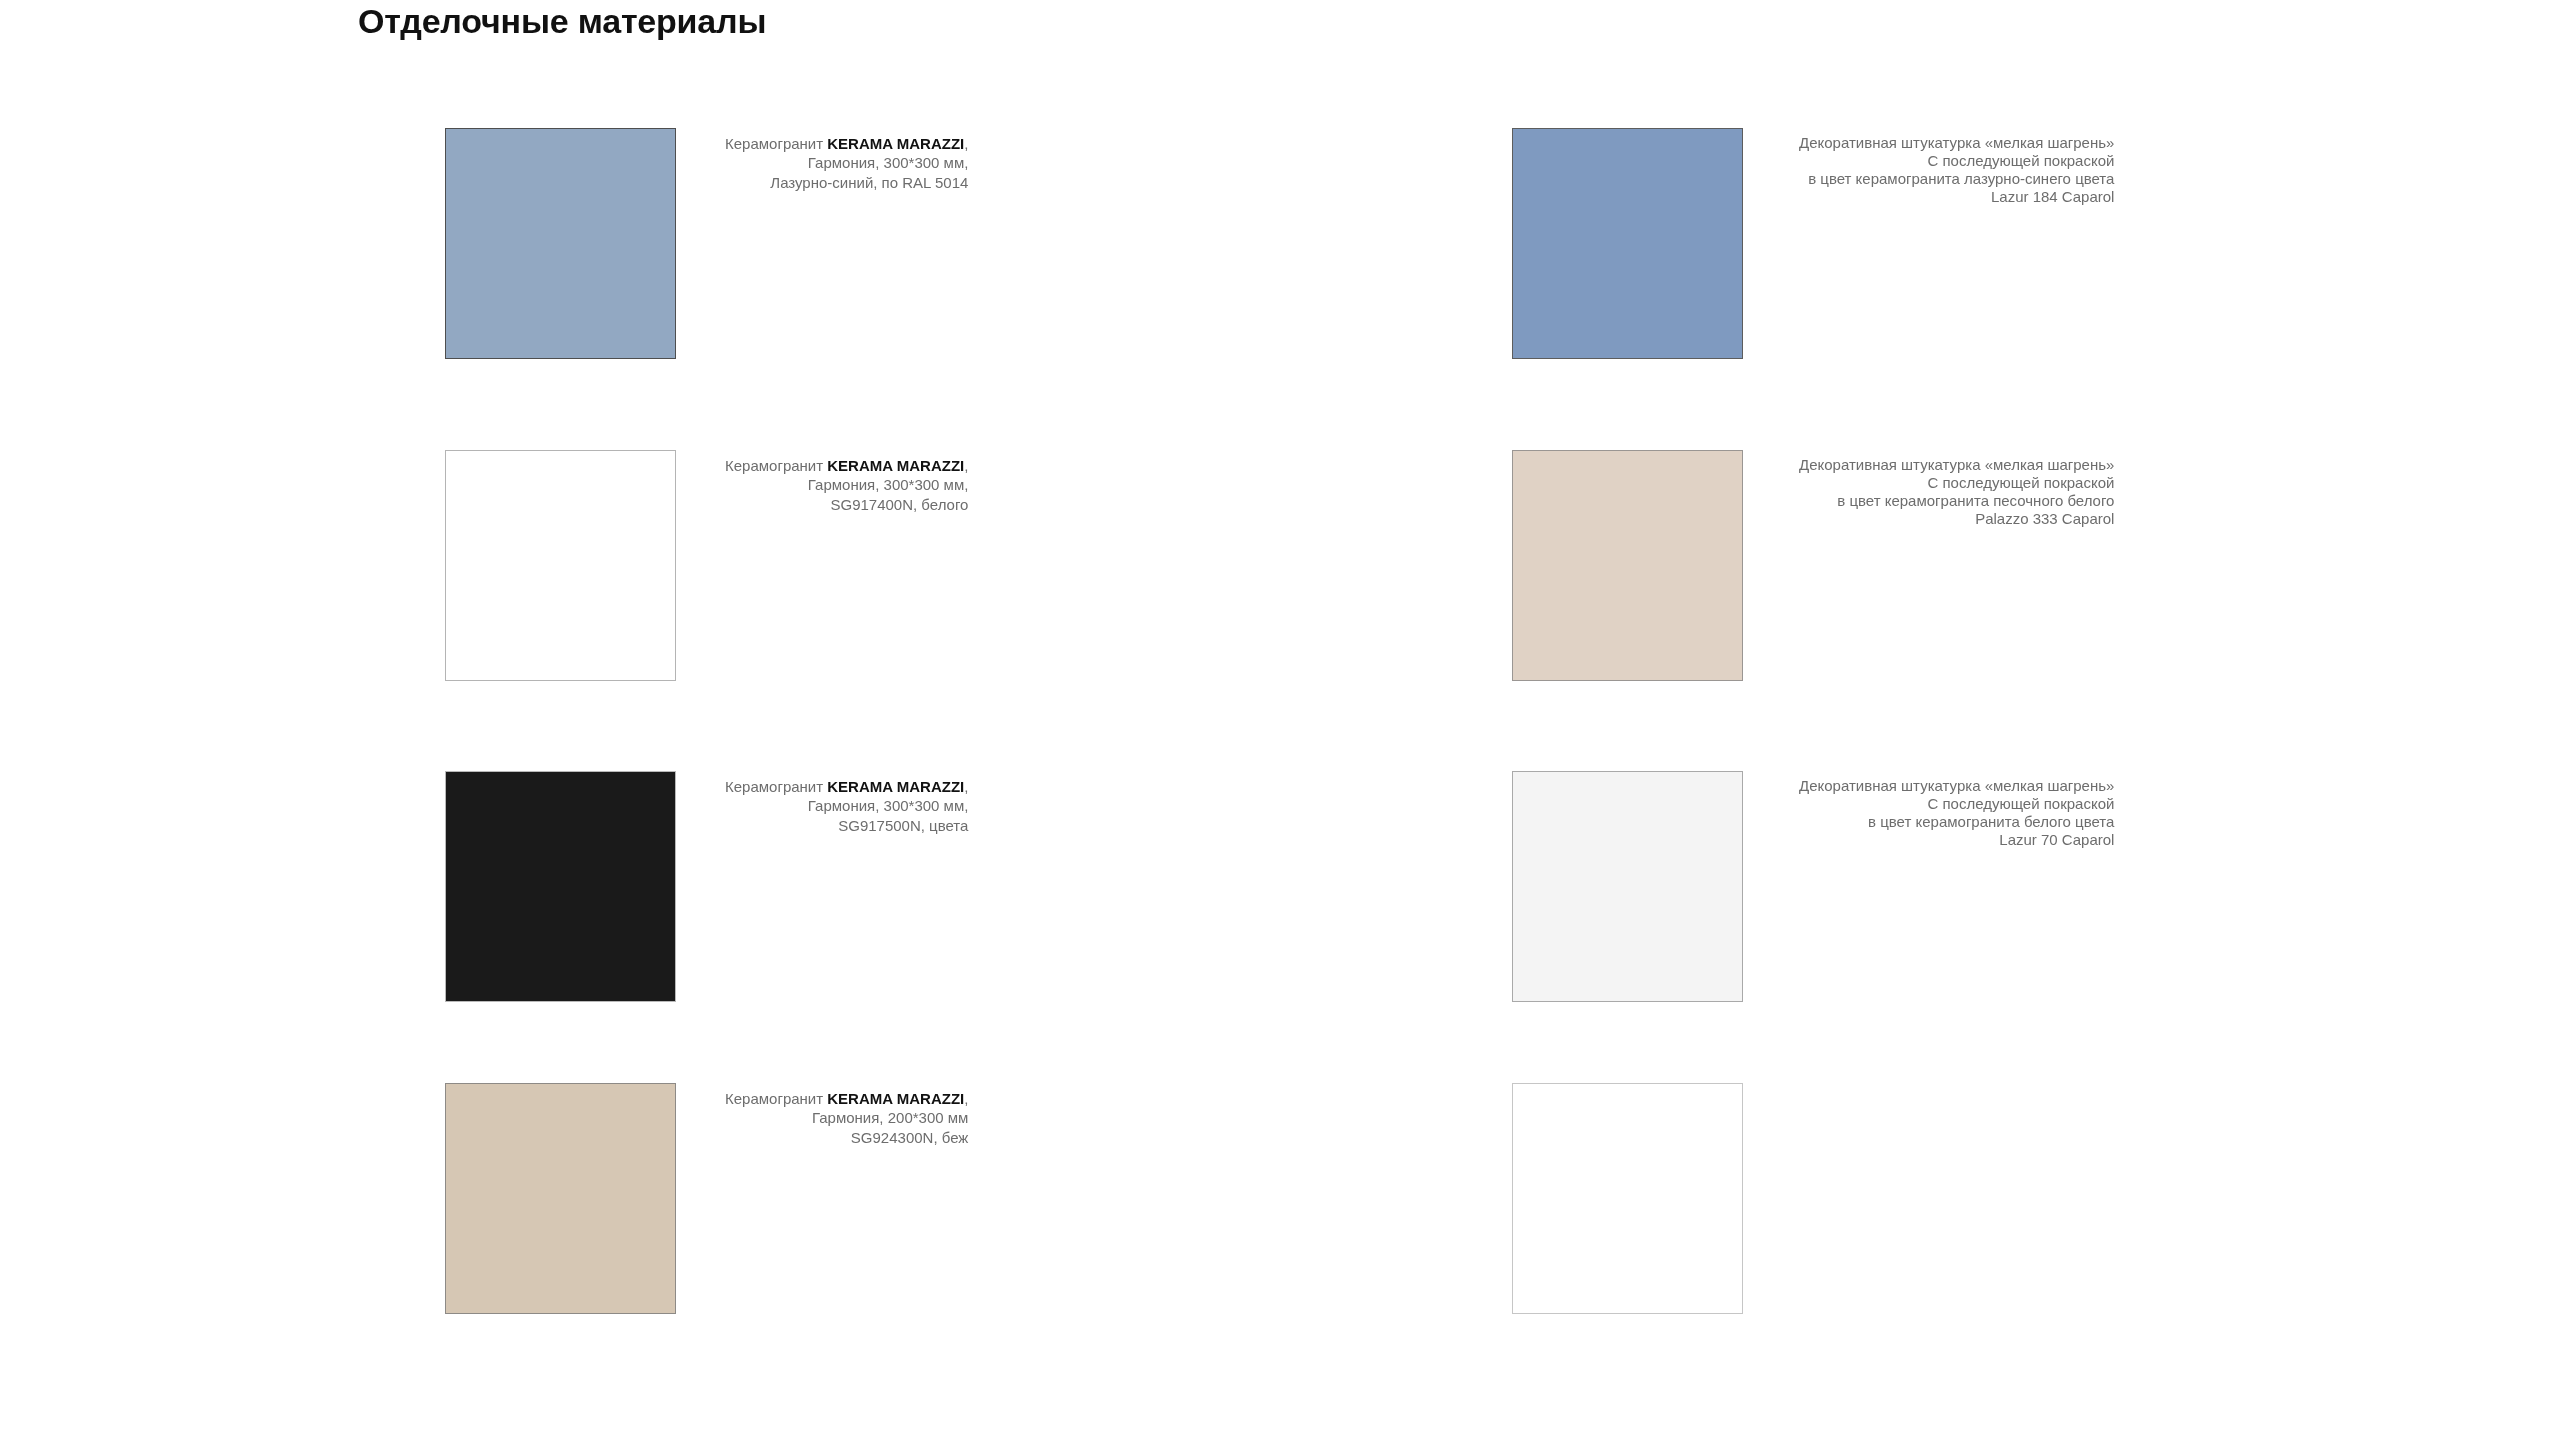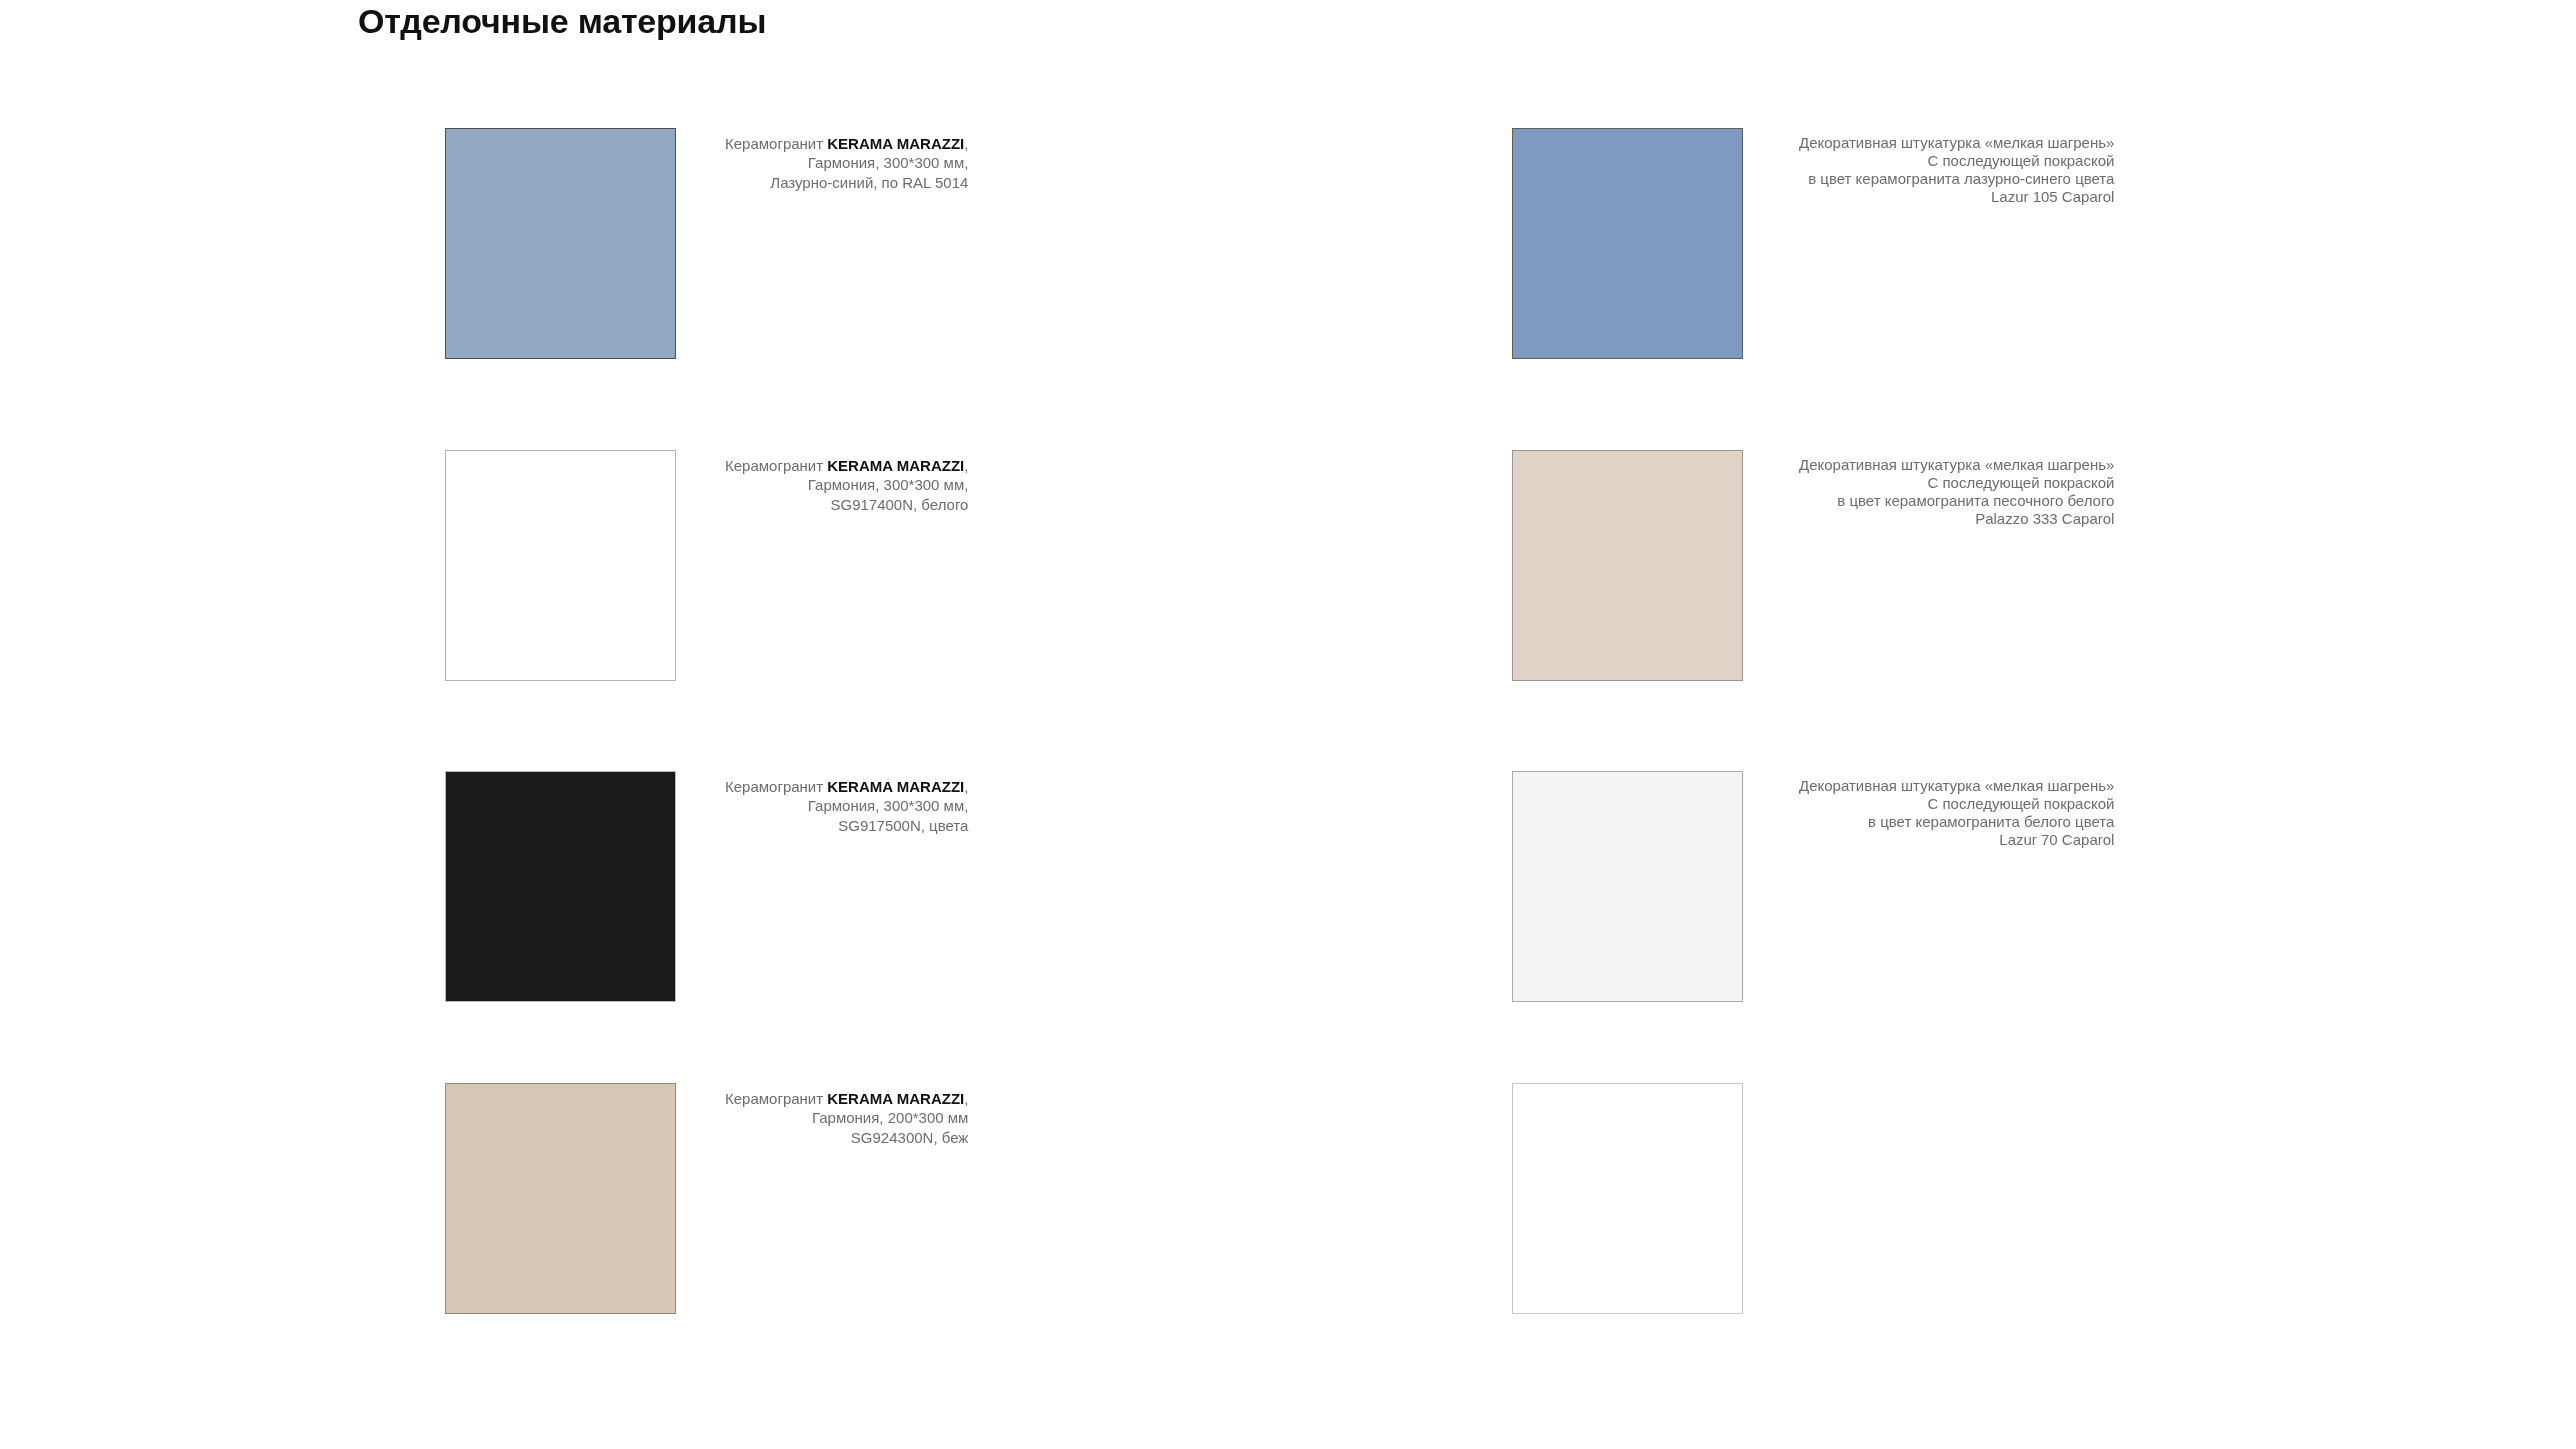--- a/index.html
+++ b/index.html
@@ -125,21 +125,21 @@
       </div>
     </div>
     <div class="material-row col-right row-1">
       <div class="swatch">
         <div class="swatch-inner" style="background: rgb(127, 154, 192); border: 0.9px solid rgb(93, 93, 93);"></div>
       </div>
       <div class="caption tight">
         <span class="line">Декоративная штукатурка «мелкая шагрень»</span>
         <span class="line">С последующей покраской</span>
         <span class="line">в цвет керамогранита лазурно-синего цвета</span>
-        <span class="line">Lazur 105 Caparol</span>
+        <span class="line">Lazur 184 Caparol</span>
       </div>
     </div>
     <div class="material-row col-right row-2">
       <div class="swatch">
         <div class="swatch-inner" style="background: rgb(224, 210, 197); border: 0.9px solid rgb(154, 150, 147);"></div>
       </div>
       <div class="caption tight">
         <span class="line">Декоративная штукатурка «мелкая шагрень»</span>
         <span class="line">С последующей покраской</span>
         <span class="line">в цвет керамогранита песочного белого</span>

